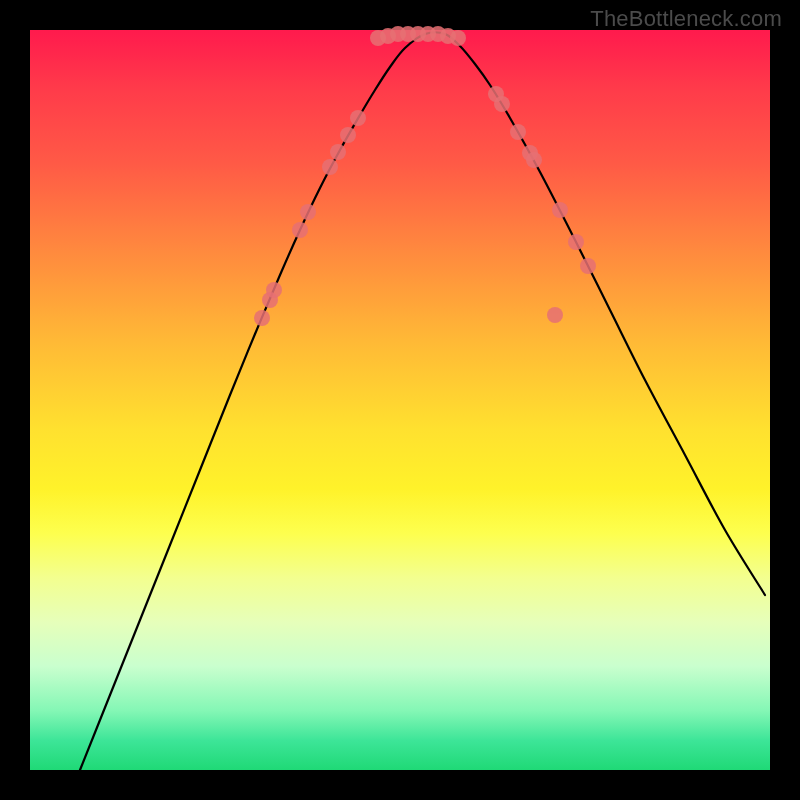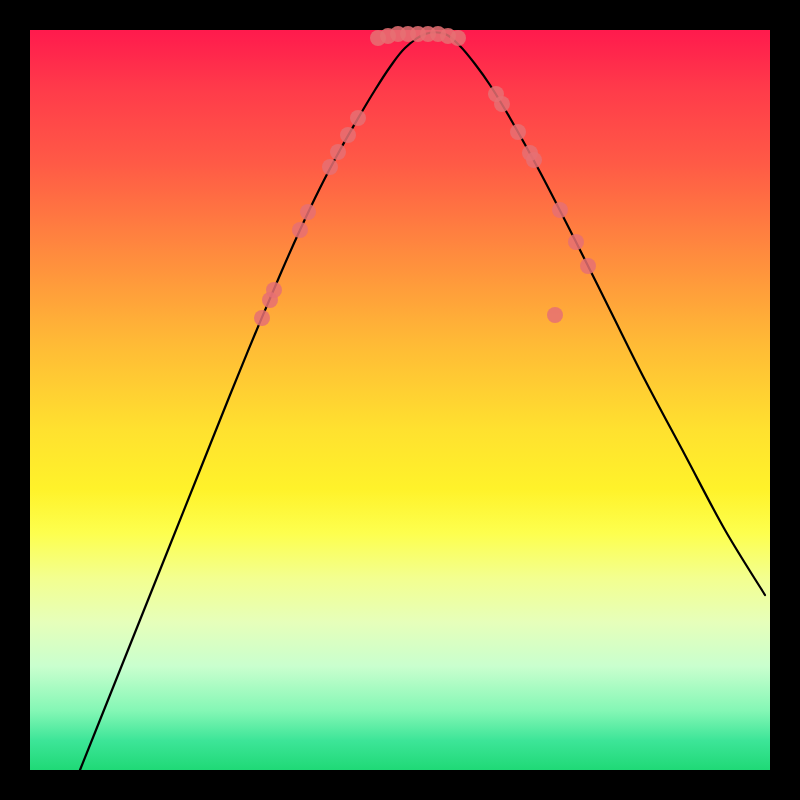--- a/index.html
+++ b/index.html
@@ -59,20 +59,21 @@
     top: 0;
     width: 740px;
     height: 740px;
     overflow: visible;
   }
 </style>
 </head>
 <body>
 
 <div class="frame">
+  <div class="watermark">TheBottleneck.com</div>
   <div class="plot">
     <svg class="curve" viewBox="0 0 740 740" preserveAspectRatio="none">
       <path id="curve-path" fill="none" stroke="#000000" stroke-width="2.2" stroke-linecap="round" d="M 50 740 C 55 727.5, 70 690, 80 665 C 90 640, 100 615, 110 590 C 120 565, 130 540, 140 515 C 150 490, 160 465, 170 440 C 180 415, 190.83333333333334 387.6666666666667, 200 365 C 209.16666666666666 342.3333333333333, 216.66666666666666 324, 225 304 C 233.33333333333334 284, 242.5 262.3333333333333, 250 245 C 257.5 227.66666666666666, 263.3333333333333 214.5, 270 200 C 276.6666666666667 185.5, 283.3333333333333 171.33333333333334, 290 158 C 296.6666666666667 144.66666666666666, 303.3333333333333 132.16666666666666, 310 120 C 316.6666666666667 107.83333333333333, 324.1666666666667 95, 330 85 C 335.8333333333333 75, 340 68, 345 60 C 350 52, 355 44, 360 37 C 365 30, 369.1666666666667 23.5, 375 18 C 380.8333333333333 12.5, 388.3333333333333 6.333333333333334, 395 4 C 401.6666666666667 1.6666666666666665, 409.1666666666667 2, 415 4 C 420.8333333333333 6, 425 11, 430 16 C 435 21, 440 27.5, 445 34 C 450 40.5, 454.1666666666667 46, 460 55 C 465.8333333333333 64, 471.6666666666667 73.5, 480 88 C 488.3333333333333 102.5, 499.1666666666667 121.66666666666667, 510 142 C 520.8333333333334 162.33333333333334, 533.3333333333334 187, 545 210 C 556.6666666666666 233, 568.3333333333334 256.6666666666667, 580 280 C 591.6666666666666 303.3333333333333, 602.5 325.8333333333333, 615 350 C 627.5 374.1666666666667, 641.6666666666666 400, 655 425 C 668.3333333333334 450, 681.6666666666666 476.6666666666667, 695 500 C 708.3333333333334 523.3333333333334, 728.3333333333334 554.1666666666666, 735 565"></path>
       <g id="markers">
           <circle cx="232" cy="288" r="8" fill="#E67073" fill-opacity="0.85"></circle>
           <circle cx="240" cy="270" r="8" fill="#E67073" fill-opacity="0.85"></circle>
           <circle cx="244" cy="260" r="8" fill="#E67073" fill-opacity="0.85"></circle>
           <circle cx="270" cy="200" r="8" fill="#E67073" fill-opacity="0.85"></circle>
           <circle cx="278" cy="182" r="8" fill="#E67073" fill-opacity="0.85"></circle>
           <circle cx="300" cy="137" r="8" fill="#E67073" fill-opacity="0.85"></circle>

